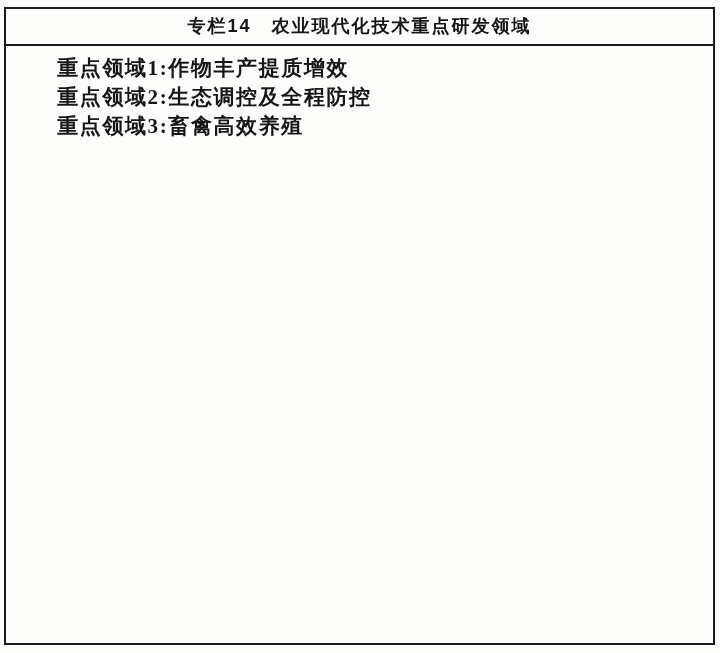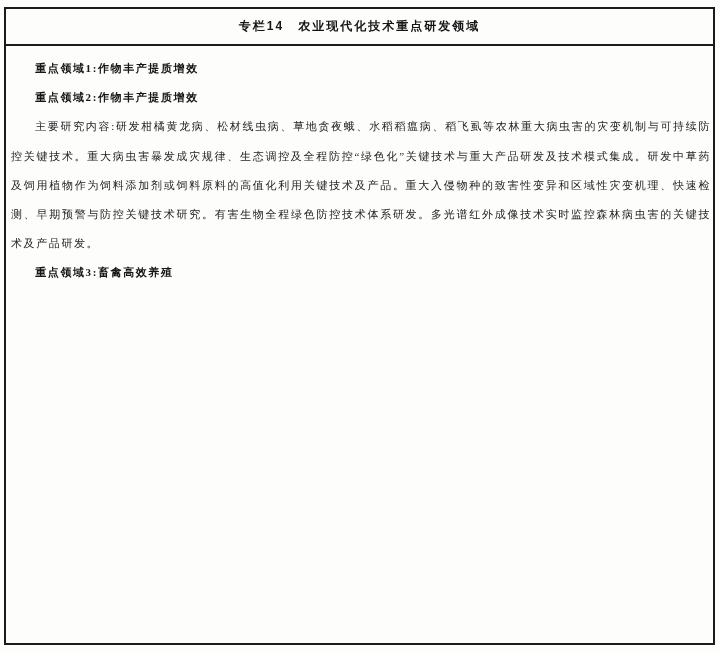--- a/index.html
+++ b/index.html
@@ -31,28 +31,28 @@
     background: #fdfdfc;
     overflow: hidden;
   }
   .panel-header {
     height: 35px;
     line-height: 35px;
     border-bottom: 2px solid #1b1b1b;
     text-align: center;
     font-family: "Liberation Sans", "DejaVu Sans", sans-serif;
     font-weight: 700;
-    font-size: 12px;
+    font-size: 18px;
     letter-spacing: 2px;
     color: #161616;
     white-space: nowrap;
   }
   .panel-content {
     padding: 8px 2px 0 5px;
-    font-size: 11px;
+    font-size: 21px;
     line-height: 29.2px;
     letter-spacing: 1.6px;
     text-align: justify;
     text-align-last: left;
     color: #222222;
   }
   .panel-content p {
     margin: 0;
     text-indent: 2.2em;
   }
@@ -68,20 +68,19 @@
   <div class="panel">
 
     <div class="panel-header">
       <span>专栏14　农业现代化技术重点研发领域</span>
     </div>
 
     <div class="panel-content">
 
       <p class="section-heading">重点领域1:作物丰产提质增效</p>
 
-      <p class="section-heading">重点领域2:作物丰产提质增效</p>
-      <p class="section-body">主要研究内容:研发柑橘黄龙病、松材线虫病、草地贪夜蛾、水稻稻瘟病、稻飞虱等农林重大病虫害的灾变机制与可持续防控关键技术。重大病虫害暴发成灾规律、生态调控及全程防控“绿色化”关键技术与重大产品研发及技术模式集成。研发中草药及饲用植物作为饲料添加剂或饲料原料的高值化利用关键技术及产品。重大入侵物种的致害性变异和区域性灾变机理、快速检测、早期预警与防控关键技术研究。有害生物全程绿色防控技术体系研发。多光谱红外成像技术实时监控森林病虫害的关键技术及产品研发。</p>
+      <p class="section-heading">重点领域2:生态调控及全程防控</p>
 
       <p class="section-heading">重点领域3:畜禽高效养殖</p>
 
     </div>
   </div>
 </div>
 
 </body></html>

